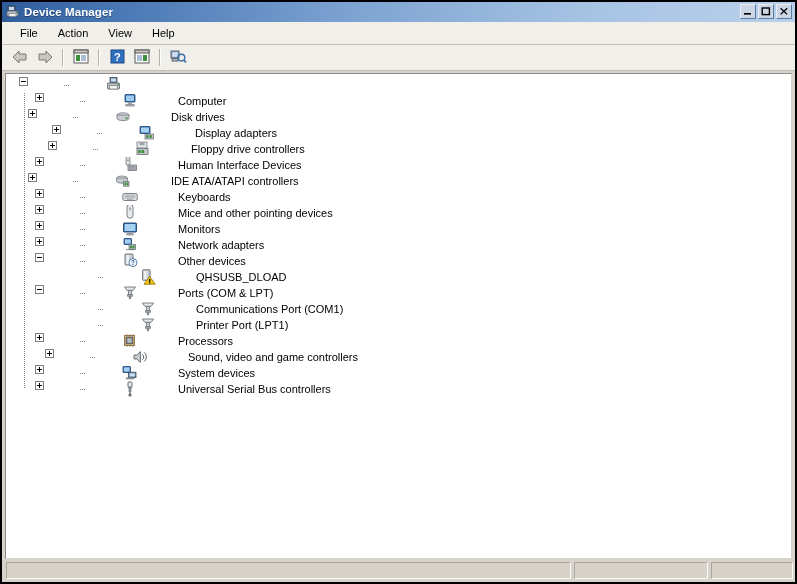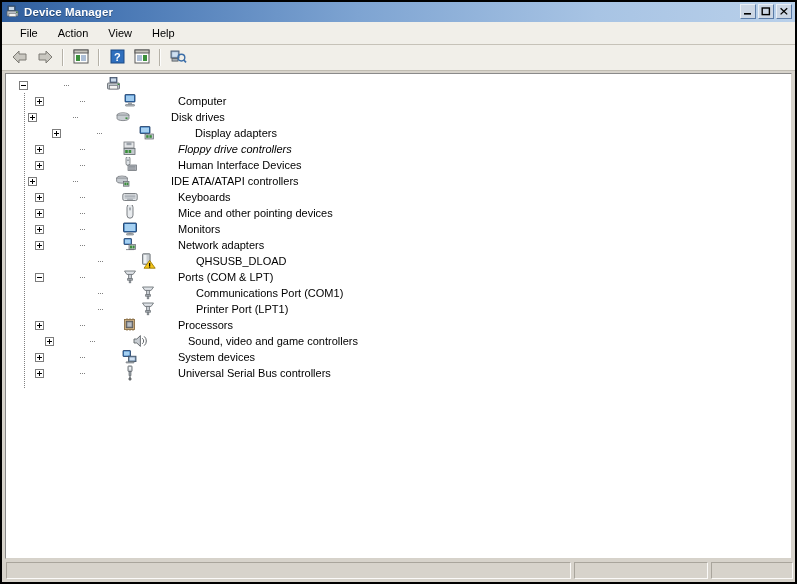--- a/index.html
+++ b/index.html
@@ -84,21 +84,21 @@
     width:100%;height:100%;
     box-sizing:border-box;
     background:#fff;
     border:1px solid #8a8a8a;
     border-right-color:#d6d2ca;border-bottom-color:#d6d2ca;
     overflow:hidden;
     position:relative;
     padding-top:3px;
   }
   .row{
-    height:16px;display:flex;align-items:center;
+    height:16px;display:flex;align-items:flex-start;
     white-space:nowrap;
     position:relative;
     gap:36px;
   }
   .row .label{
     font-size:11px;color:#000;line-height:16px;
     padding-left:4px;
   }
   .twisty{
     width:9px;height:9px;box-sizing:border-box;
@@ -304,21 +304,21 @@
             </div>
             <div class="icon"><svg width="16" height="16" viewBox="0 0 16 16">
                 <rect x="1" y="1.5" width="10" height="7" rx="0.6" fill="#2f6fb5" stroke="#203e66" stroke-width="0.8"></rect>
                 <rect x="2" y="2.5" width="8" height="5" fill="#a6d1f2"></rect>
                 <rect x="6" y="9" width="8.5" height="5" fill="#c2c7cc" stroke="#63696e" stroke-width="0.7"></rect>
                 <rect x="7.2" y="10.2" width="2.4" height="2.6" fill="#3b8f3b"></rect>
                 <rect x="10.4" y="10.2" width="2.4" height="2.6" fill="#3b8f3b"></rect>
               </svg></div>
             <div class="label">Display adapters</div>
           </div>
-          <div class="row" style="padding-left: 29px; font-style: italic;">
+          <div class="row" style="padding-left: 42px;">
             <div class="twisty plus"></div>
             <div class="dots" style="width: 6px;">
               <div class="hdot" style="left: 0px; width: 6px;"></div>
             </div>
             <div class="icon"><svg width="16" height="16" viewBox="0 0 16 16">
                 <rect x="2" y="1" width="10" height="6" fill="#e4e6e8" stroke="#75797d" stroke-width="0.8"></rect>
                 <rect x="4.5" y="1.6" width="5" height="2.6" fill="#9aa1a8"></rect>
                 <rect x="2" y="7.5" width="11" height="6" fill="#c4c9ce" stroke="#63696e" stroke-width="0.8"></rect>
                 <rect x="3.2" y="9" width="2.6" height="3" fill="#3b8f3b"></rect>
                 <rect x="6.6" y="9" width="2.6" height="3" fill="#3b8f3b"></rect>
@@ -397,20 +397,33 @@
             <div class="icon"><svg width="16" height="16" viewBox="0 0 16 16">
                 <rect x="2" y="1.5" width="7.5" height="6" rx="0.6" fill="#2f6fb5" stroke="#203e66" stroke-width="0.8"></rect>
                 <rect x="2.9" y="2.4" width="5.7" height="4.2" fill="#a6d1f2"></rect>
                 <rect x="7" y="7.5" width="6.5" height="5" fill="#bfc4c9" stroke="#63696e" stroke-width="0.7"></rect>
                 <rect x="8" y="8.6" width="2" height="2.8" fill="#3b8f3b"></rect>
                 <rect x="10.6" y="8.6" width="2" height="2.8" fill="#3b8f3b"></rect>
                 <path d="M4 12.6 h8" stroke="#6a7076" stroke-width="0.8"></path>
               </svg></div>
             <div class="label">Network adapters</div>
           </div>
+          <div class="row" style="padding-left: 29px;">
+            <div class="twisty"></div>
+            <div class="dots" style="width: 6px;">
+              <div class="hdot" style="left: 0px; width: 6px;"></div>
+            </div>
+            <div class="icon"><svg width="16" height="16" viewBox="0 0 16 16">
+                <rect x="3" y="1" width="8" height="11" rx="0.6" fill="#c9ced3" stroke="#63696e" stroke-width="0.9"></rect>
+                <rect x="4.2" y="2.2" width="3" height="8.6" fill="#eef1f3"></rect>
+                <circle cx="11" cy="9.6" r="4" fill="#f2f4f6" stroke="#4a6fa5" stroke-width="0.9"></circle>
+                <text x="11" y="12.2" font-family="Liberation Sans, sans-serif" font-size="6.4" font-weight="bold" fill="#2f5e9e" text-anchor="middle">?</text>
+              </svg></div>
+            <div class="label">Other devices</div>
+          </div>
           <div class="row" style="padding-left: 47px;">
             <div class="twisty-slot"></div>
             <div class="dots" style="width: 6px;">
               <div class="hdot" style="left: 0px; width: 6px;"></div>
             </div>
             <div class="icon"><svg width="16" height="16" viewBox="0 0 16 16">
                 <rect x="2.6" y="0.8" width="7.5" height="10.5" rx="0.6" fill="#c9ced3" stroke="#63696e" stroke-width="0.9"></rect>
                 <rect x="3.7" y="2" width="2.8" height="8.2" fill="#eef1f3"></rect>
                 <path d="M9.6 7.4 L15.2 15.2 L4 15.2 Z" fill="#f5c518" stroke="#9b7a06" stroke-width="0.9" stroke-linejoin="round"></path>
                 <rect x="9.05" y="10" width="1.2" height="3" fill="#000"></rect>

